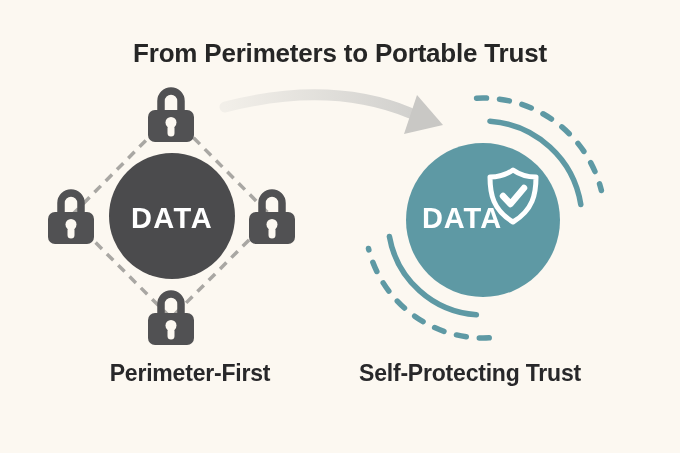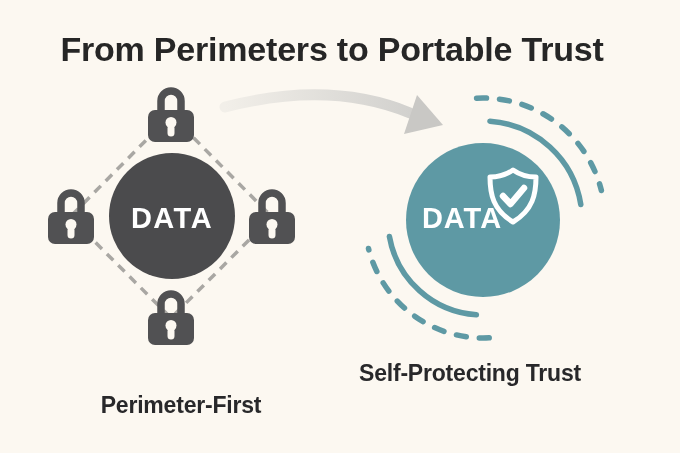--- a/index.html
+++ b/index.html
@@ -10,40 +10,40 @@
     background: #fcf8f1;
     overflow: hidden;
     font-family: "Liberation Sans", sans-serif;
   }
   .title {
     position: absolute;
     top: 26px;
     left: 0;
     width: 656px;
     text-align: center;
-    font-size: 34px;
+    font-size: 26px;
     font-weight: 700;
     letter-spacing: -0.2px;
     color: #262626;
-    margin: 4px;
+    margin: 12px;
   }
   .diagram-svg { position: absolute; }
   .svg-left  { left: 15px;  top: 78px; }
   .svg-arrow { left: 210px; top: 80px; }
   .svg-right { left: 345px; top: 75px; }
   .caption {
     position: absolute;
     top: 360px;
     text-align: center;
     font-size: 23px;
     font-weight: 700;
     letter-spacing: -0.2px;
     color: #28282a;
   }
-  .caption-left  { left: 21px;  width: 320px; margin-top: 32px; }
+  .caption-left  { left: 30px;  width: 320px; }
   .caption-right { left: 310px; width: 320px; }
   .svg-data-label {
     font-family: "Liberation Sans", sans-serif;
     font-weight: 700;
     fill: #ffffff;
   }
 </style>
 </head>
 <body>
 

